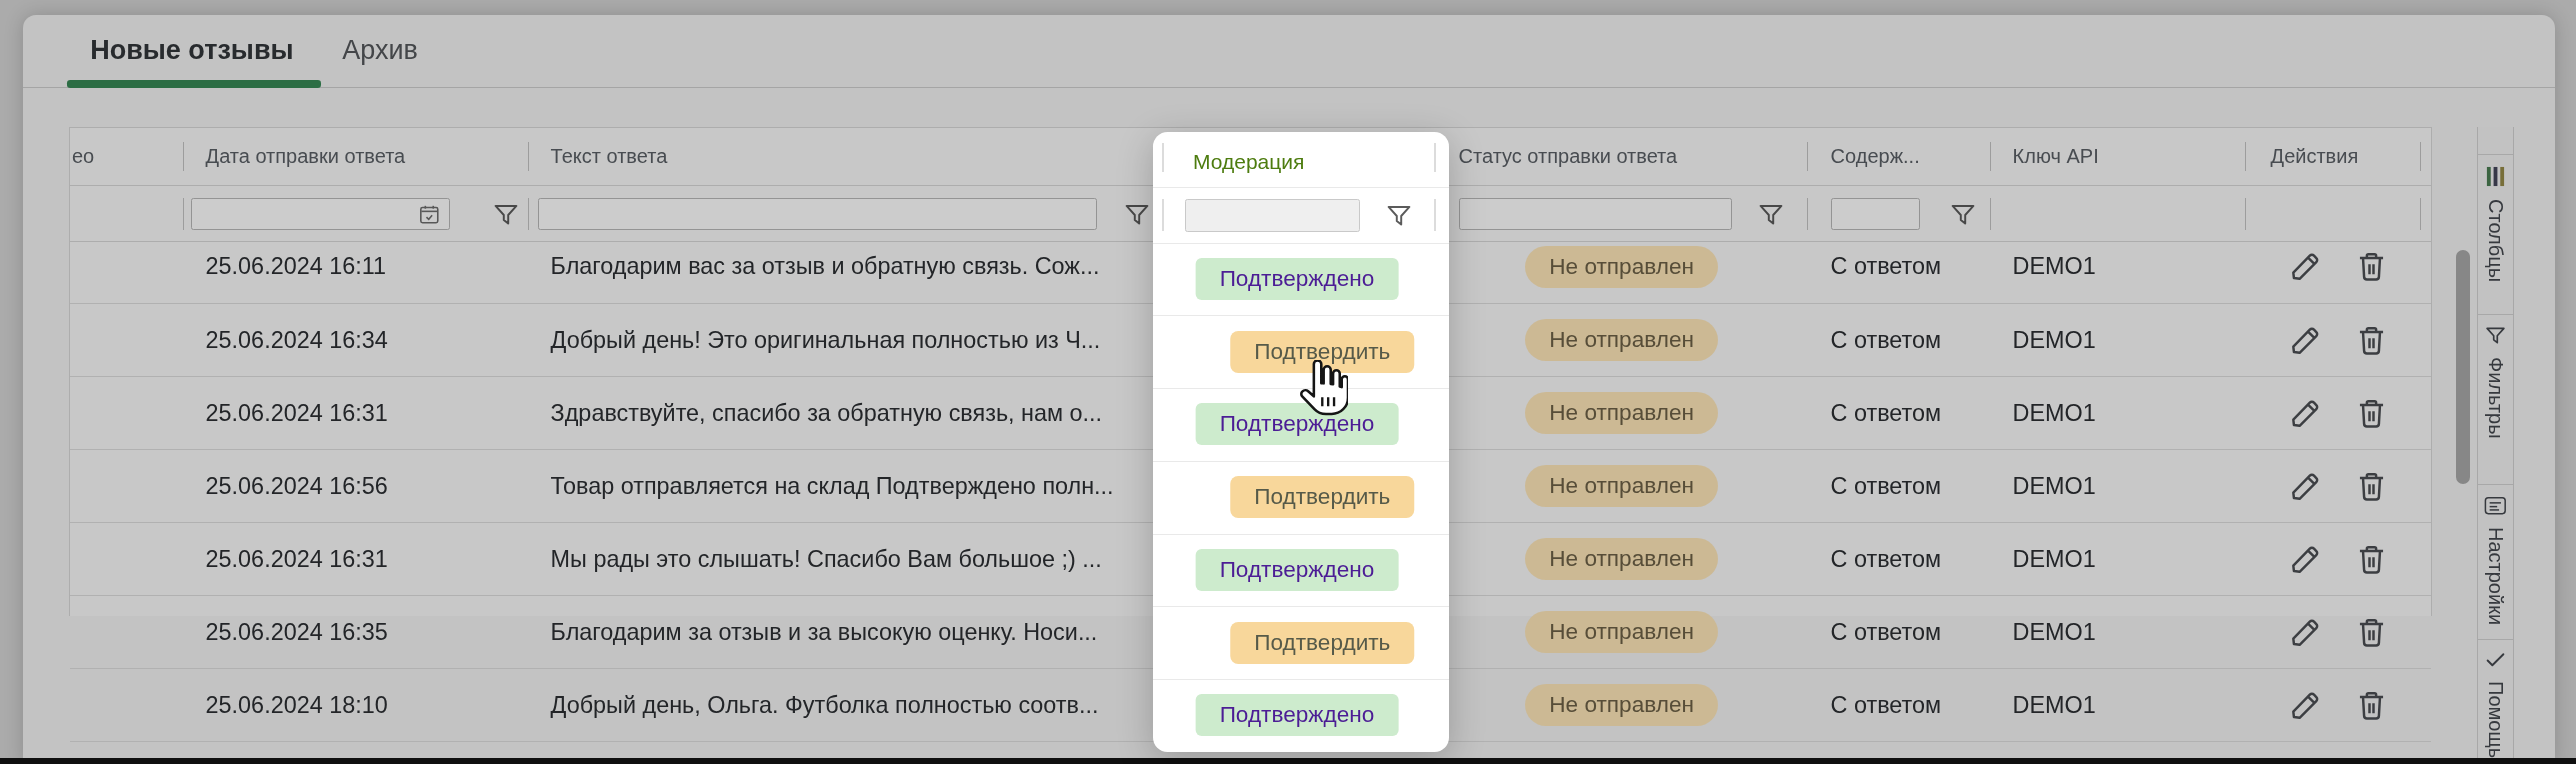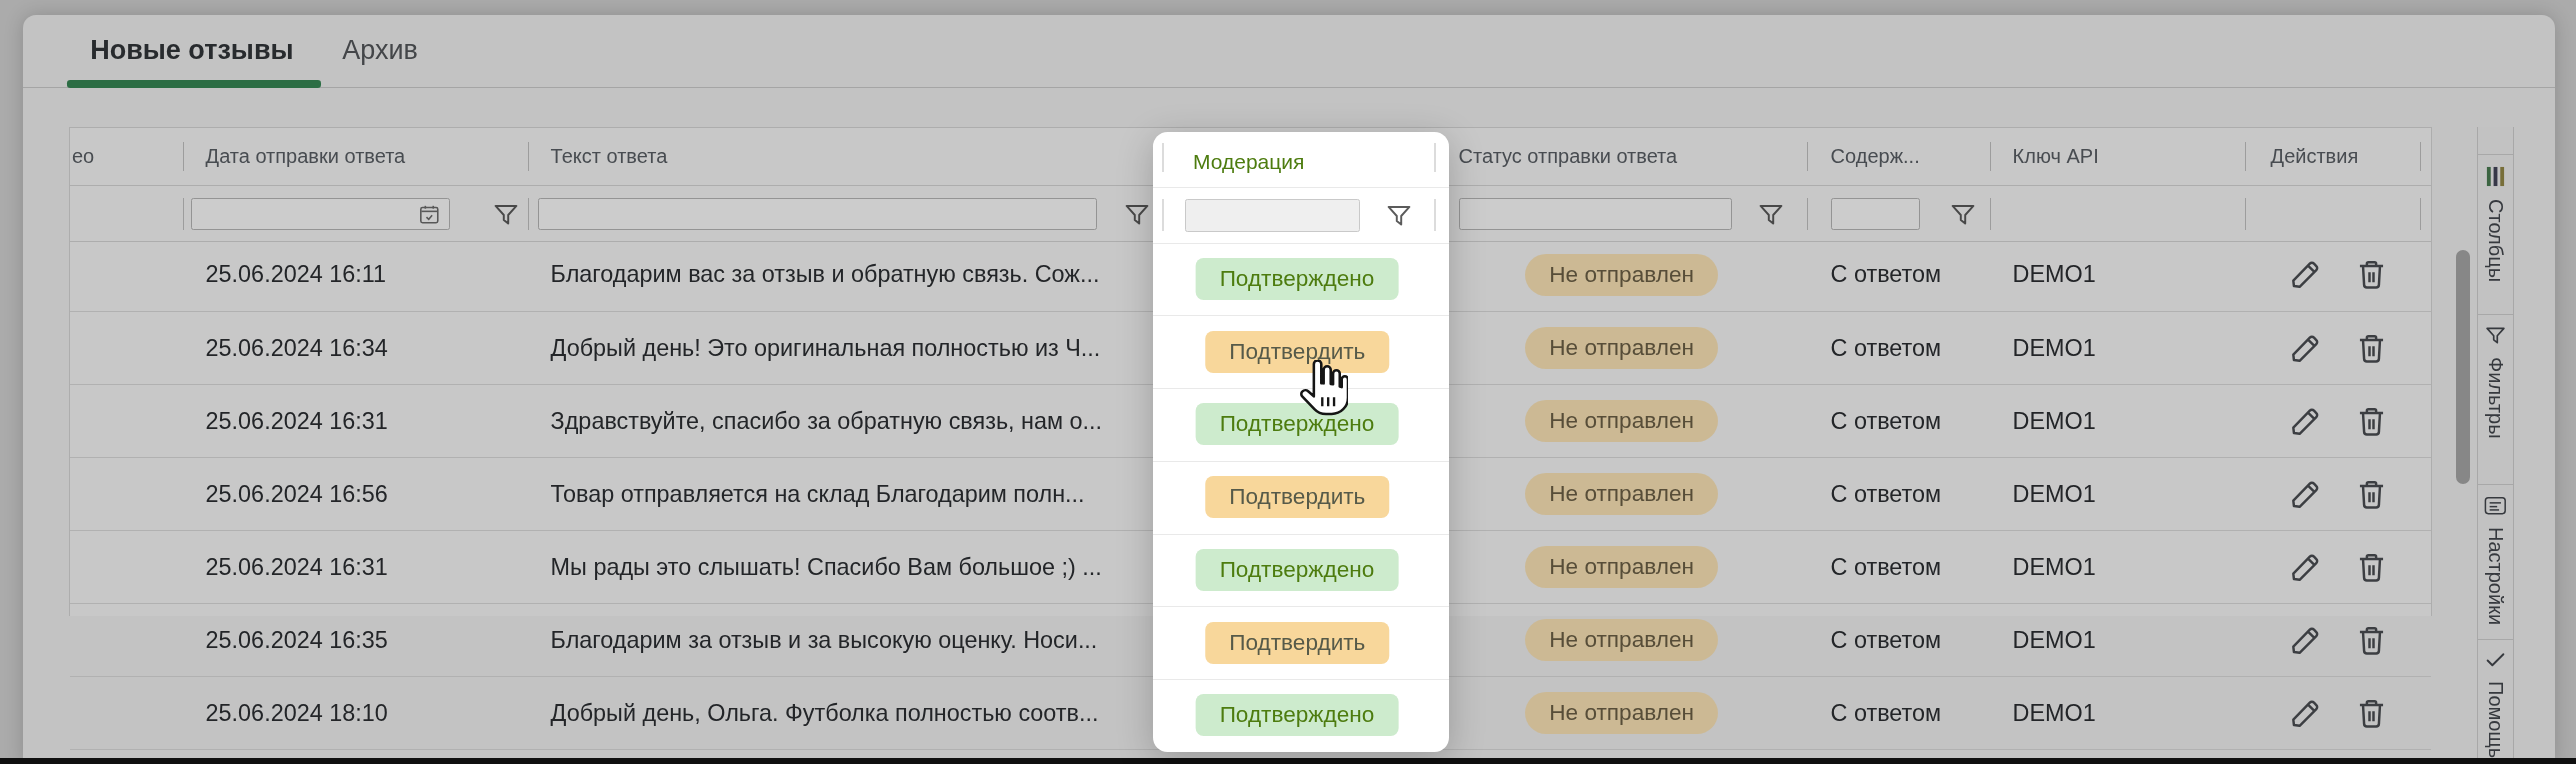--- a/index.html
+++ b/index.html
@@ -28,21 +28,21 @@
   .th{position:absolute;top:0;height:57px;line-height:57px;font-size:20px;
       color:#5b6066;white-space:nowrap;}
   .tick{position:absolute;width:1.6px;background:#c5c5c5;}
   .thead .tick{top:13.7px;height:29px;}
   .frow{position:absolute;left:0;top:57px;width:100%;height:57px;
         border-top:1.2px solid #d9d9d9;border-bottom:1.2px solid #d9d9d9;}
   .frow .tick{top:12px;height:32px;}
   .fin{position:absolute;top:11.3px;height:32px;background:#ffffff;
        border:1.2px solid #b9b9b9;border-radius:2.4px;}
   .funnel{position:absolute;top:15.4px;width:26px;height:26px;}
-  .tbody{position:absolute;left:0;top:110px;width:100%;}
+  .tbody{position:absolute;left:0;top:102px;width:100%;}
   .trow{position:relative;width:100%;height:73px;border-bottom:1.1px solid #dedede;}
   .trow:first-child{height:74px;}
   .cell{position:absolute;top:0;height:100%;display:flex;align-items:center;
         font-size:23.4px;color:#2c2f33;white-space:nowrap;}
   .c-date{left:136px;}
   .c-text{left:481px;}
   .c-status{left:1366px;width:372px;justify-content:center;}
   .c-content{left:1761px;}
   .c-api{left:1943px;}
   .c-actions{left:2175px;width:188px;justify-content:center;gap:29px;}
@@ -74,22 +74,22 @@
   .sp-title{position:absolute;left:40px;top:9.7px;height:39px;line-height:39px;
             font-size:21px;color:#4d7c0f;}
   .sp-tick{position:absolute;width:1.6px;background:#dcdcdc;}
   .sp-line{position:absolute;left:0;width:100%;height:1.2px;background:#e9e9e9;}
   .sp-fin{position:absolute;left:32px;top:67px;width:175px;height:33px;
           background:#efefef;border:1.2px solid #c9c9c9;border-radius:2.4px;}
   .sp-funnel{position:absolute;left:233px;top:71px;width:26px;height:26px;}
   .badge{position:absolute;left:50%;transform:translateX(-52%);height:42px;
          line-height:42px;border-radius:8px;padding:0 24px;font-size:22.6px;
          cursor:pointer;white-space:nowrap;}
-  .badge.confirmed{background:#cdebcd;color:#4d7c0f;}
-  .badge.pending{background:#f8d79b;color:#565a49;}
+  .badge.confirmed{background:#cdebcd;color:#4c1d95;border-radius:6px;}
+  .badge.pending{background:#f8d79b;color:#565a49;margin-left:25px;}
 
   .cursor{position:absolute;left:1295px;top:360px;width:53px;z-index:40;}
   svg{display:block;}
 </style>
 </head>
 <body>
 
 <div class="stage">
 
   <div class="panel">
@@ -206,21 +206,21 @@
             <svg class="act" viewBox="0 0 24 24">
                 <path d="M4.5 19.5l-.4-3.6L14.8 5a1.9 1.9 0 0 1 2.7 0l1.5 1.5a1.9 1.9 0 0 1 0 2.7L8.2 20Z M13.8 6.4l3.8 3.8" fill="none" stroke="#4b4e53" stroke-width="1.6" stroke-linejoin="round"></path>
               </svg>
             <svg class="act" viewBox="0 0 24 24">
                 <path d="M4.5 6.5h15 M9 6.5V5a1 1 0 0 1 1-1h4a1 1 0 0 1 1 1v1.5 M6.5 6.5h11l-.7 12.2a1.8 1.8 0 0 1-1.8 1.7H9a1.8 1.8 0 0 1-1.8-1.7Z M10.7 10.5v6.5 M13.3 10.5v6.5" fill="none" stroke="#4b4e53" stroke-width="1.6" stroke-linejoin="round"></path>
               </svg>
           </div>
         </div>
         <div class="trow">
           <div class="cell c-date">25.06.2024 16:56</div>
-          <div class="cell c-text">Товар отправляется на склад Благодарим полн...</div>
+          <div class="cell c-text">Товар отправляется на склад Подтверждено полн...</div>
           <div class="cell c-status">
               <span class="pill">Не отправлен</span>
             </div>
           <div class="cell c-content">С ответом</div>
           <div class="cell c-api">DEMO1</div>
           <div class="cell c-actions">
             <svg class="act" viewBox="0 0 24 24">
                 <path d="M4.5 19.5l-.4-3.6L14.8 5a1.9 1.9 0 0 1 2.7 0l1.5 1.5a1.9 1.9 0 0 1 0 2.7L8.2 20Z M13.8 6.4l3.8 3.8" fill="none" stroke="#4b4e53" stroke-width="1.6" stroke-linejoin="round"></path>
               </svg>
             <svg class="act" viewBox="0 0 24 24">

